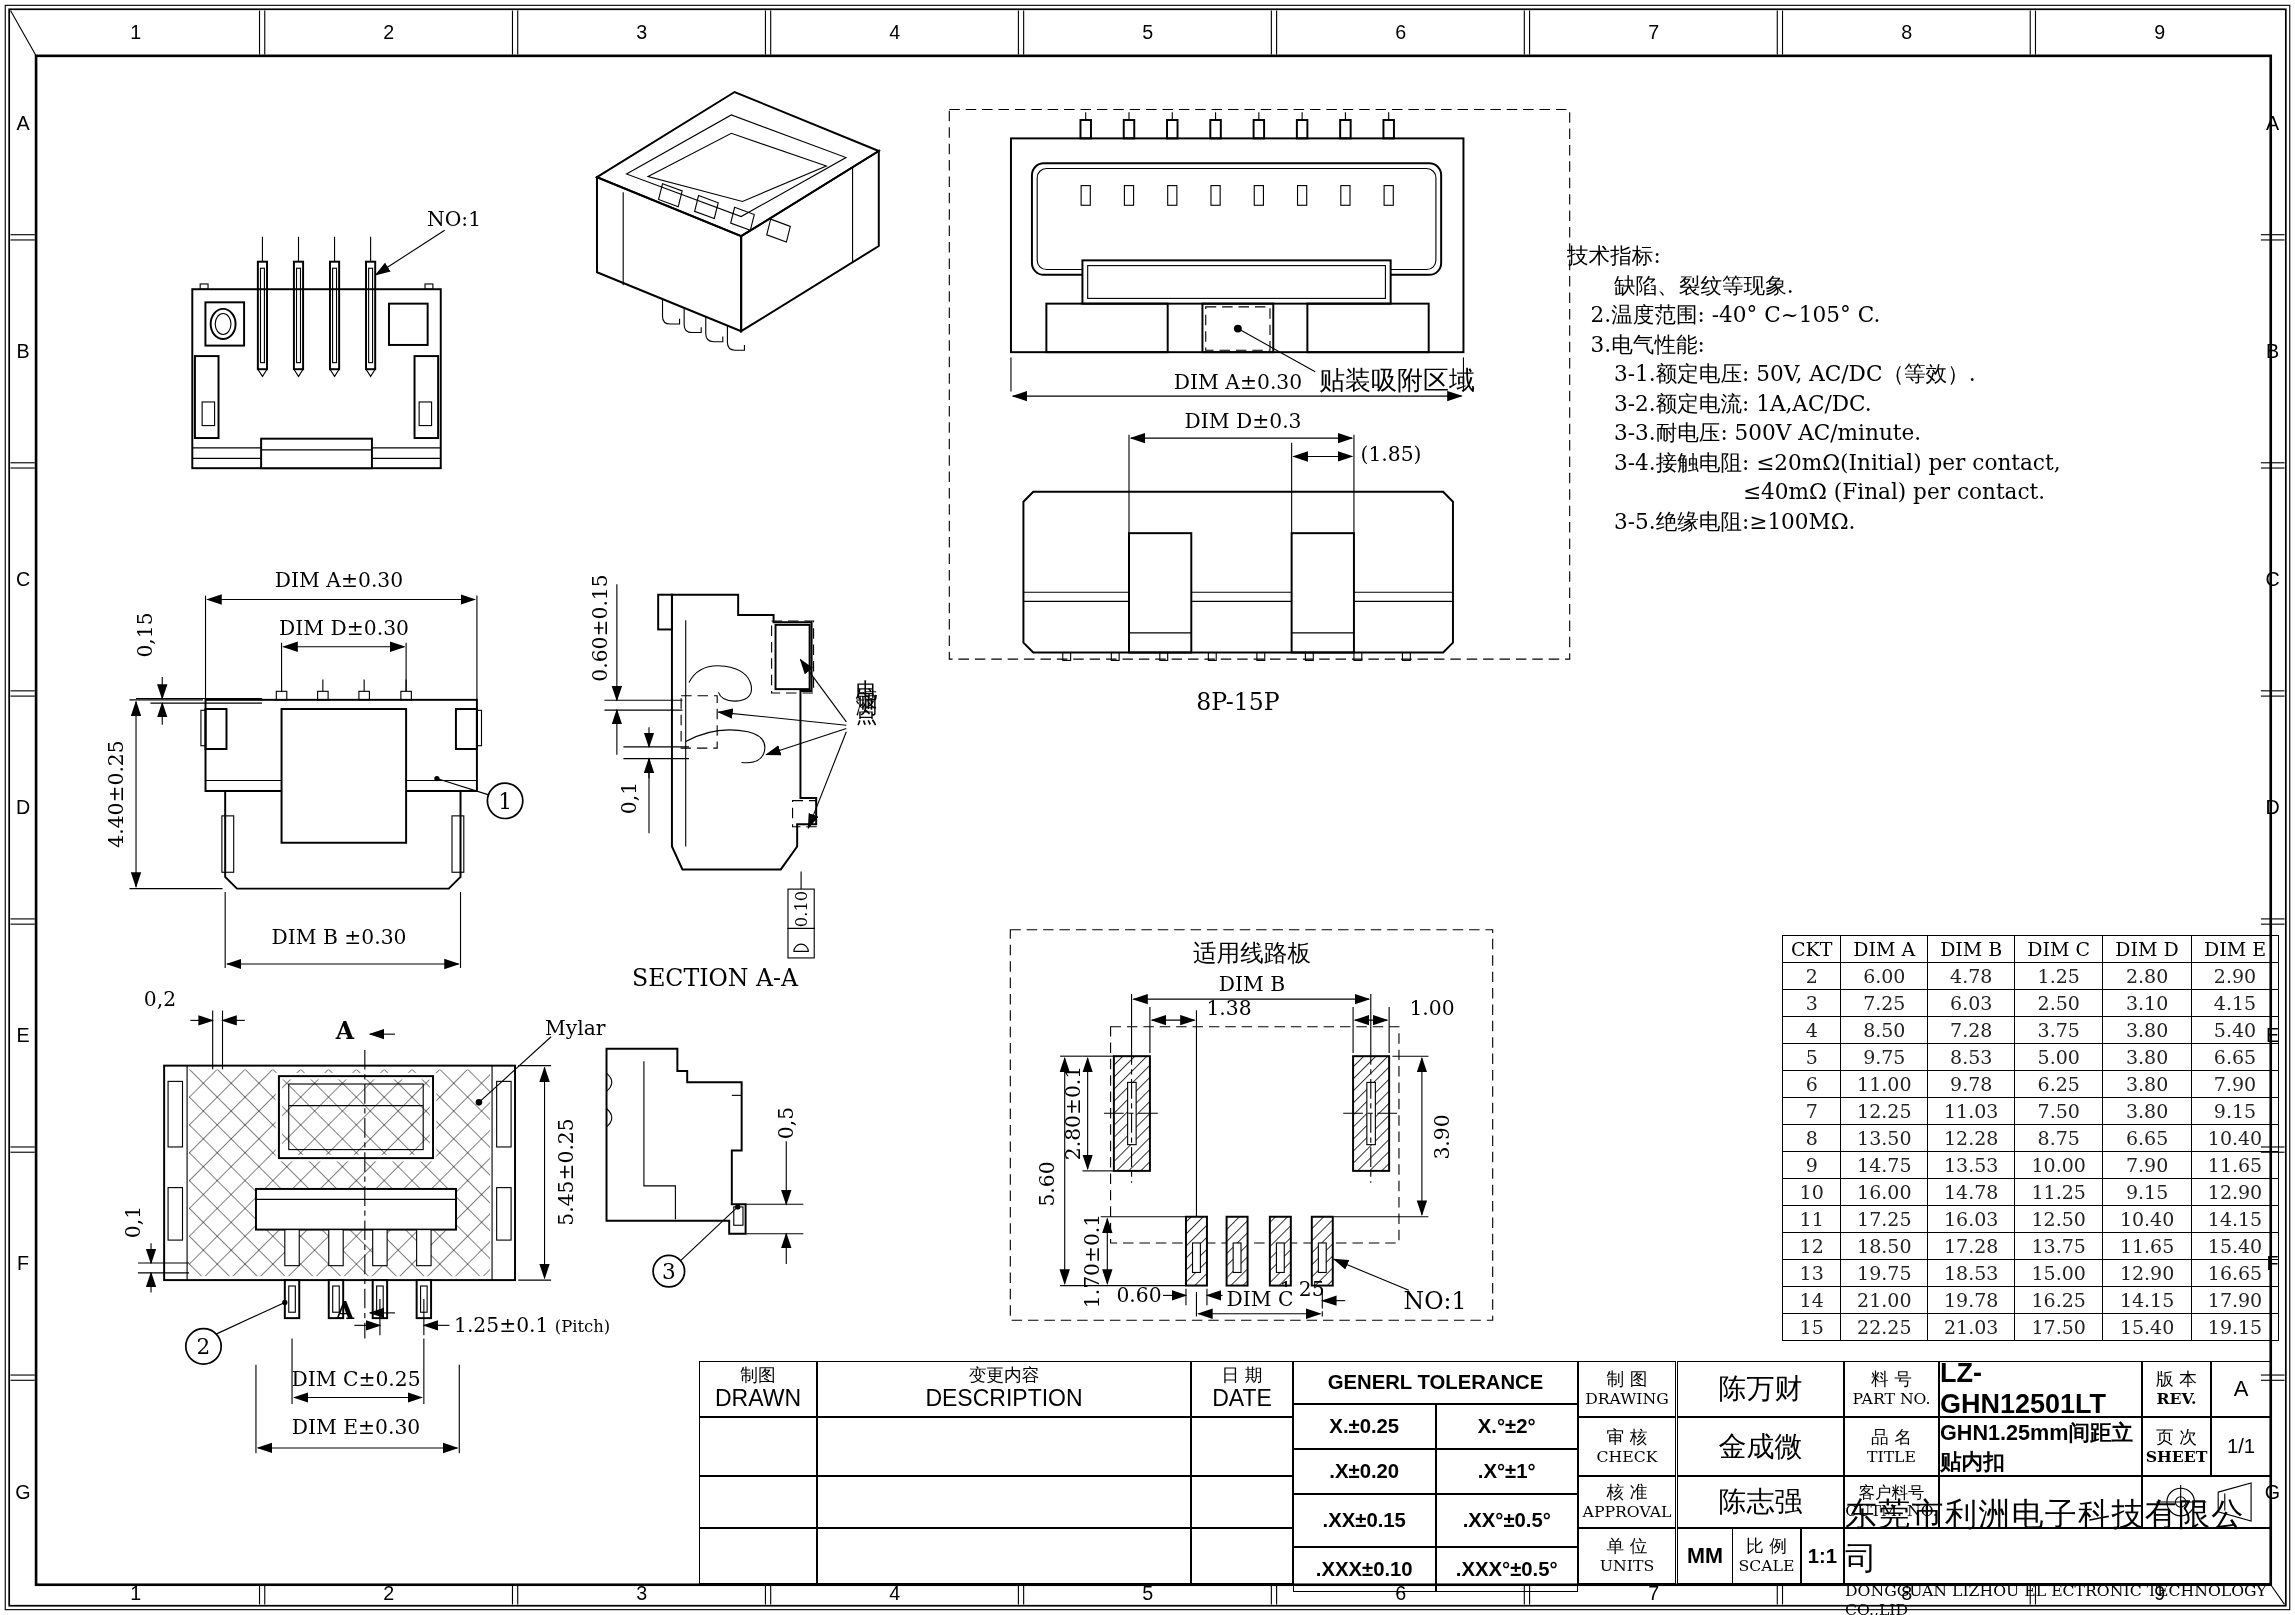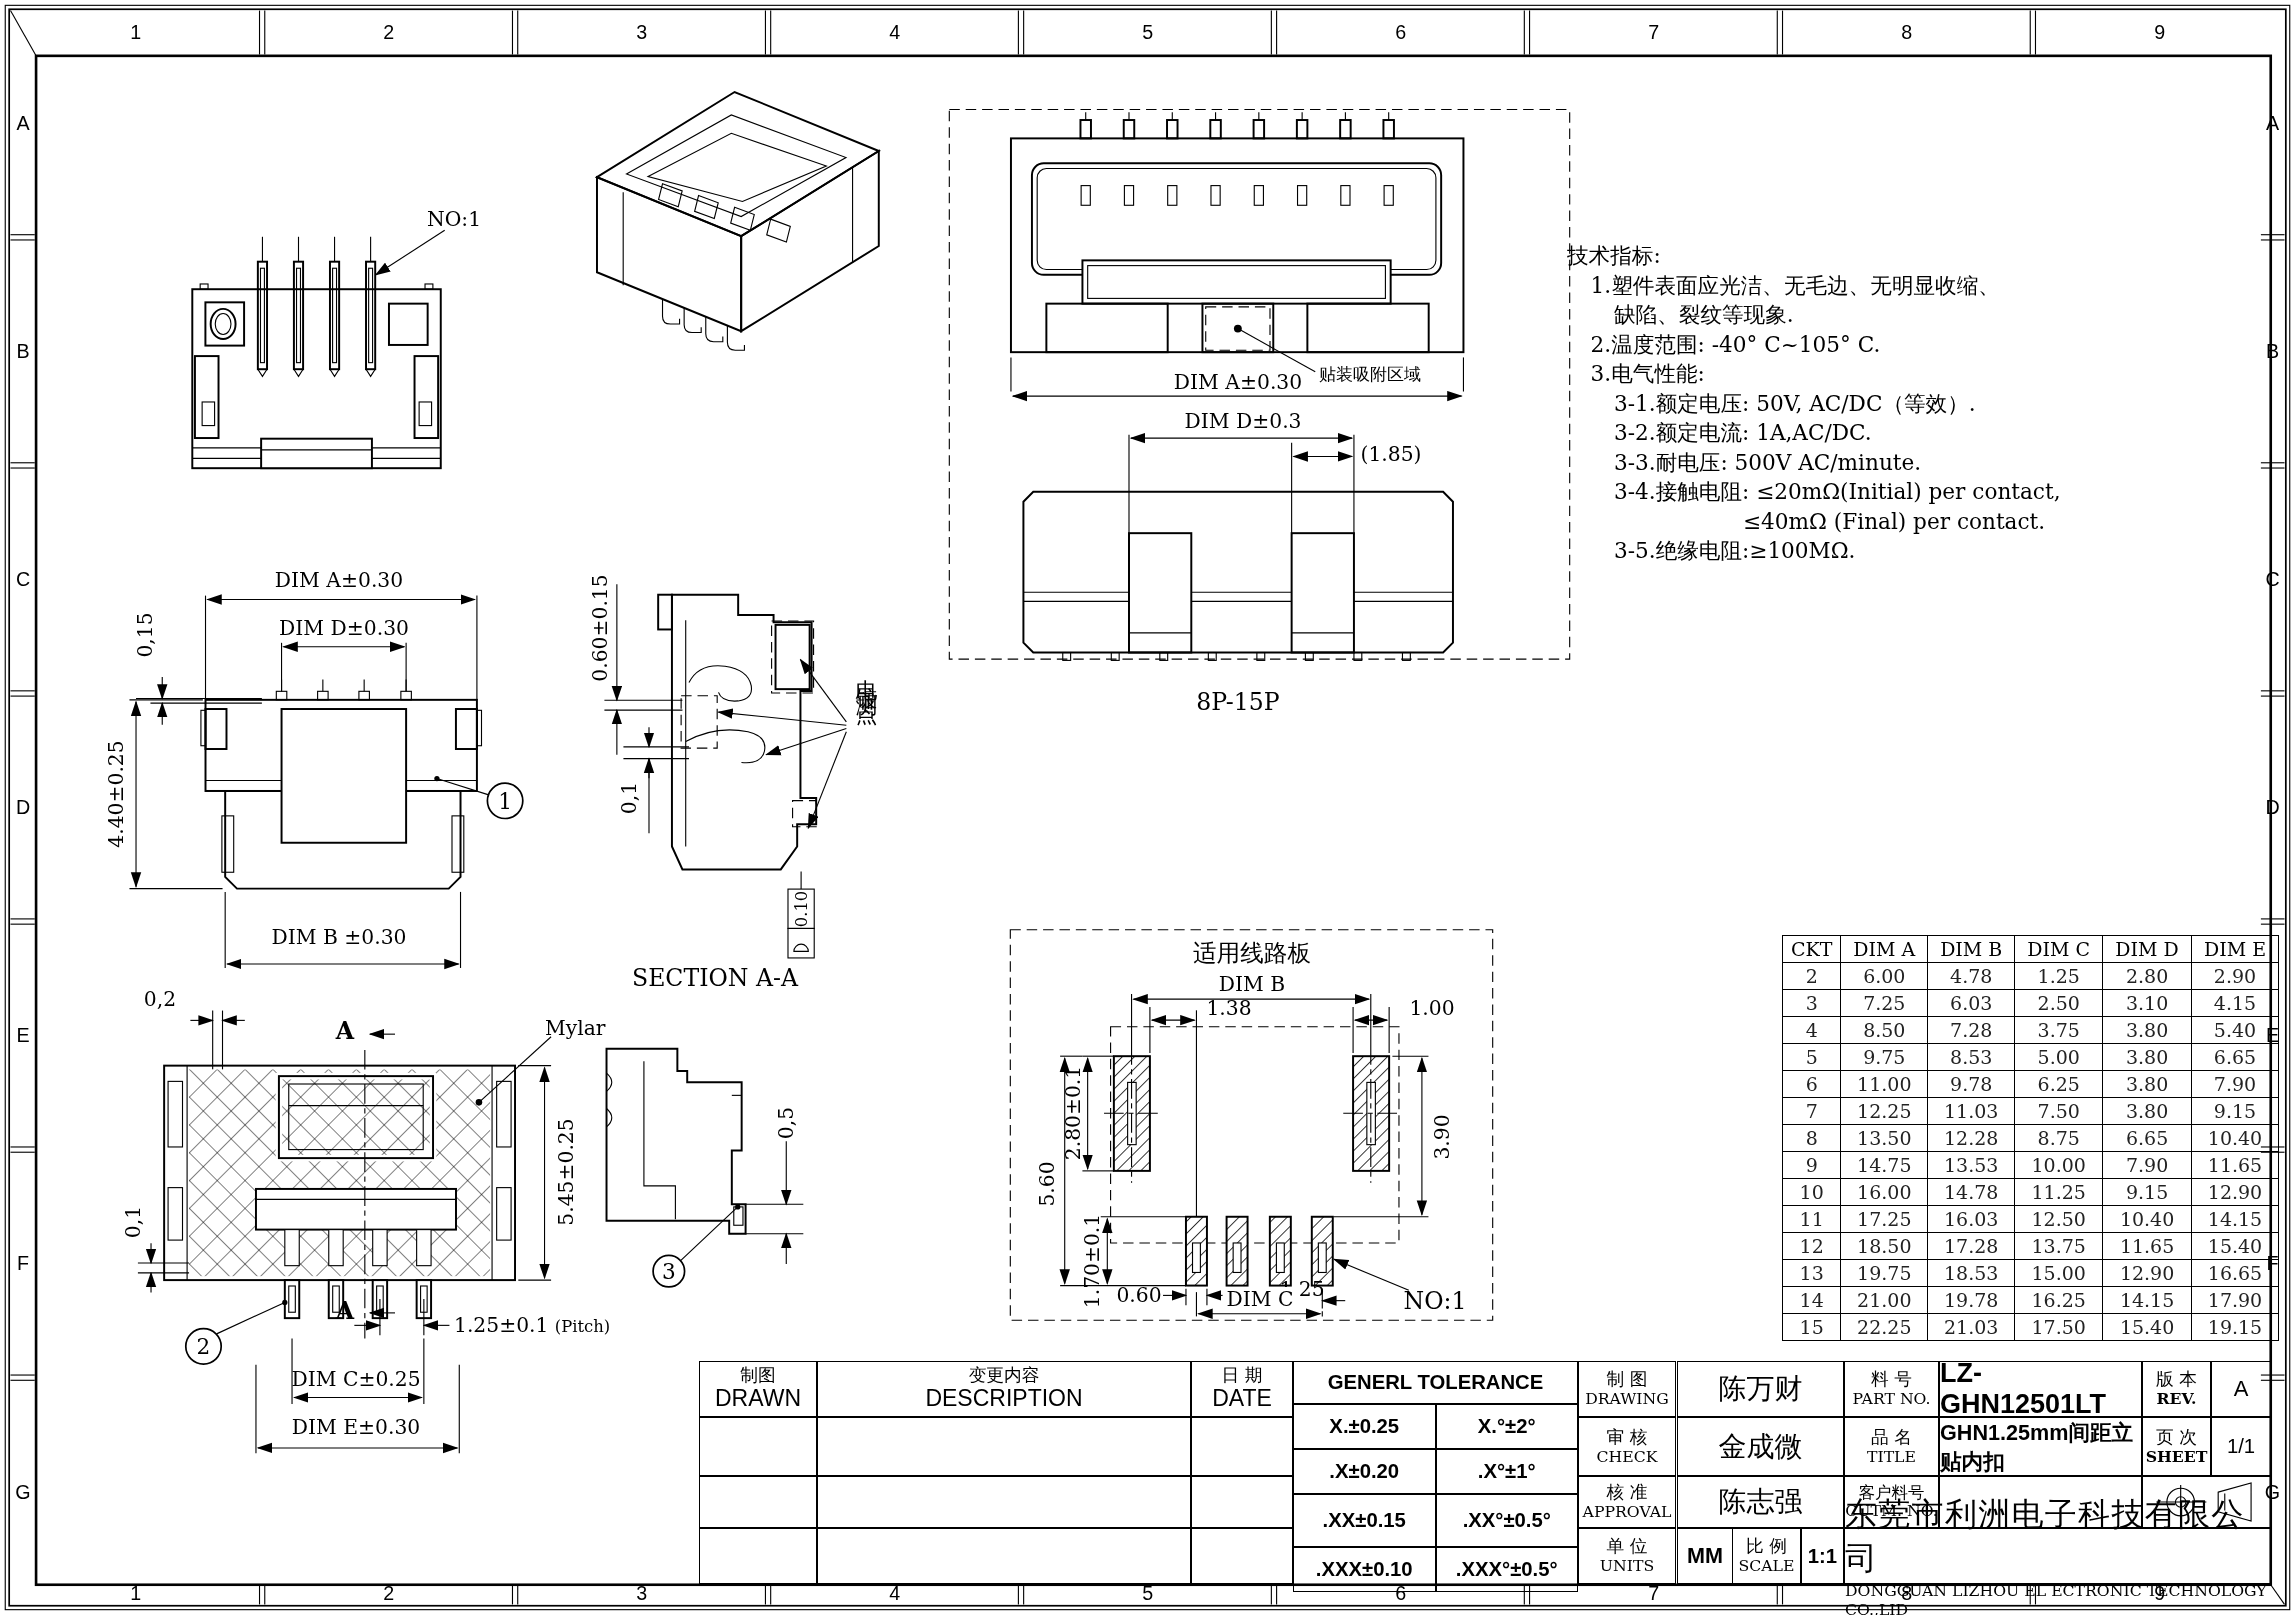--- a/index.html
+++ b/index.html
@@ -306,29 +306,28 @@
           <rect x="249" y="830" width="12" height="12"></rect>
           <rect x="323" y="830" width="12" height="12"></rect>
           <rect x="397" y="830" width="12" height="12"></rect>
           <rect x="471" y="830" width="12" height="12"></rect>
           <rect x="545" y="830" width="12" height="12"></rect>
           <rect x="619" y="830" width="12" height="12"></rect>
           <rect x="693" y="830" width="12" height="12"></rect>
         </g>
     </svg>
     <div class="dim ctr" style="left:290px;top:274px;">DIM A±0.30</div>
-    <div class="dim" style="left:371px;top:255px;font-size:17px;font-family:Liberation Serif, serif;">贴装吸附区域</div>
+    <div class="dim" style="left:371px;top:255px;font-size:26px;font-family:Liberation Serif, serif;">贴装吸附区域</div>
     <div class="dim ctr" style="left:295px;top:313px;">DIM D±0.3</div>
     <div class="dim ctr" style="left:443px;top:346px;">(1.85)</div>
     <div class="dim ctr big" style="left:290px;top:594px;">8P-15P</div>
   </div>
 
   <div id="notes">
     <div class="n0">技术指标:</div>
-  <div class="n1">1.塑件表面应光洁、无毛边、无明显收缩、</div>
       <div class="n2">缺陷、裂纹等现象.</div>
       <div class="n1">2.温度范围: -40° C~105° C.</div>
       <div class="n1">3.电气性能:</div>
       <div class="n2">3-1.额定电压: 50V, AC/DC（等效）.</div>
       <div class="n2">3-2.额定电流: 1A,AC/DC.</div>
       <div class="n2">3-3.耐电压: 500V AC/minute.</div>
       <div class="n2">3-4.接触电阻: ≤20mΩ(Initial) per contact,</div>
       <div class="n3">≤40mΩ (Final) per contact.</div>
       <div class="n2">3-5.绝缘电阻:≥100MΩ.</div>
     </div>

